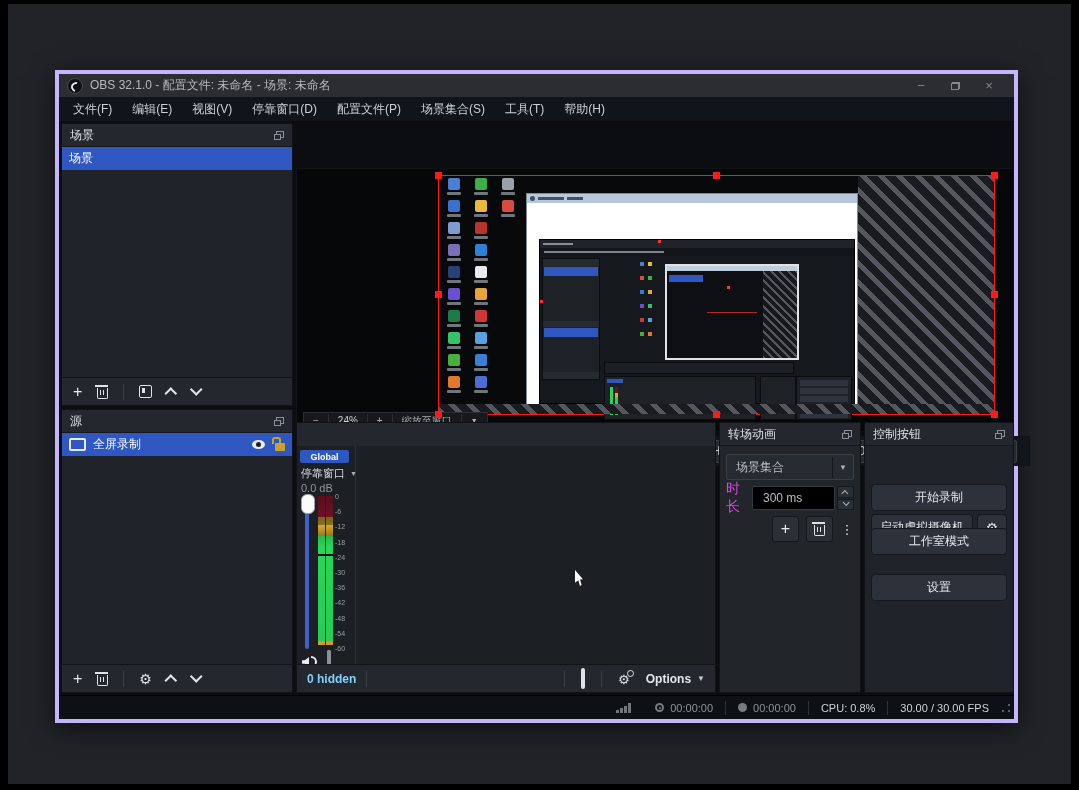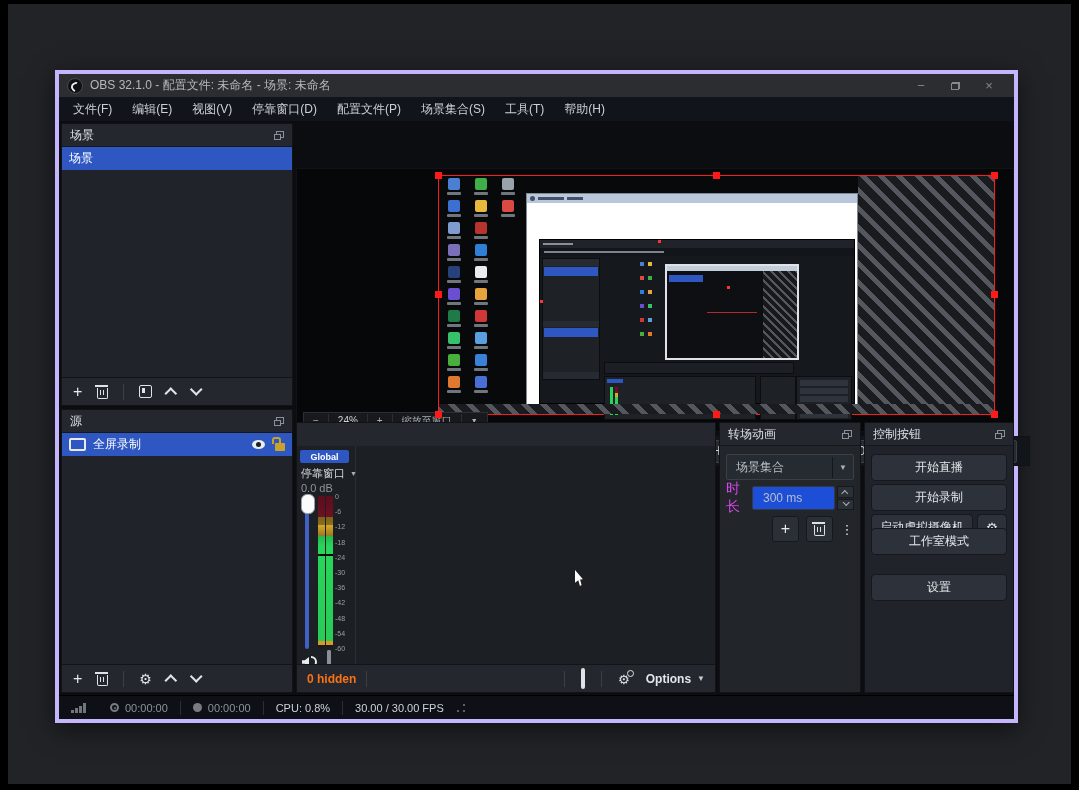--- a/index.html
+++ b/index.html
@@ -116,54 +116,54 @@
   .meter-scale{position:absolute;left:38px;top:47px;height:159px;display:flex;flex-direction:column;justify-content:space-between}
   .meter-scale span{font-size:7px;color:#9aa0a6;line-height:1}
   .icon-speaker{position:relative;width:7px;height:10px;background:#e9ecef;clip-path:polygon(0 32%,40% 32%,100% 0,100% 100%,40% 68%,0 68%)}
   .speaker-wave{width:4px;height:8px;border:2px solid #e9ecef;border-left:none;border-radius:0 8px 8px 0;margin-left:2px}
   .icon-headphones{width:11px;height:8px;border:2px solid #8a9097;border-bottom:none;border-radius:6px 6px 0 0;position:relative;margin-top:5px}
   .icon-headphones::before{content:"";position:absolute;left:-2px;bottom:-3px;width:3px;height:5px;background:#8a9097;border-radius:1px}
   .icon-headphones::after{content:"";position:absolute;right:-2px;bottom:-3px;width:3px;height:5px;background:#8a9097;border-radius:1px}
 
   .mixer-bottom{position:absolute;left:0;right:0;bottom:0;height:27px;background:#24272d;border-top:1px solid #121418;
                 display:flex;align-items:center;padding:0 10px;gap:10px}
-  .hidden-label{font-size:12px;font-weight:bold;color:#f97316}
+  .hidden-label{font-size:12px;font-weight:bold;color:#7dd3fc}
   .icon-rows{width:15px;height:11px;border:2px solid #dfe3e7;border-radius:2px;position:relative}
   .icon-rows::after{content:"";position:absolute;left:0;right:0;top:3px;height:2px;background:#dfe3e7}
   .gear-double{position:relative;font-size:13px;color:#dfe3e7;line-height:13px}
   .gear-double::after{content:"";position:absolute;right:-4px;top:-2px;width:5px;height:5px;border:1.5px solid #dfe3e7;border-radius:50%}
   .options-btn{display:flex;align-items:center;gap:6px;font-size:12px;font-weight:bold;color:#e2e6ea}
   .options-btn .arr{font-size:8px;color:#c4cad0}
 
   
   .tr-body{position:absolute;left:0;top:23px;right:0;bottom:0;background:#222529}
   .tr-drop{position:absolute;left:6px;top:8px;right:6px;height:24px}
   .tr-drop .dropdown{height:24px}
   .tr-row{position:absolute;left:6px;top:40px;right:6px;height:24px;display:flex;align-items:center}
   .tr-label{font-size:14px;color:#d946ef;width:26px}
-  .spinbox{flex:1;height:24px;background:#1d4ed8;border:1px solid #343a42;border-radius:2px;display:flex;align-items:center;
+  .spinbox{flex:1;height:24px;background:#000000;border:1px solid #343a42;border-radius:2px;display:flex;align-items:center;
            font-size:12px;color:#b9bfc6;padding-left:10px;box-sizing:border-box}
   .spin-arrows{width:17px;height:24px;margin-left:2px;display:flex;flex-direction:column;gap:1px}
   .spin-arrows div{flex:1;background:#2b3037;border:1px solid #15181c;display:flex;align-items:center;justify-content:center}
   .spin-arrows .chev{width:4px;height:4px;border-width:1.5px;border-color:#aab0b6}
   .tr-btns{position:absolute;right:6px;top:70px;display:flex;align-items:center;gap:7px}
   .sq-btn{width:25px;height:24px;background:#2b3037;border:1px solid #15181c;border-radius:3px;
           display:flex;align-items:center;justify-content:center}
   .dots-btn{width:14px;height:24px;display:flex;align-items:center;justify-content:center;color:#dfe3e7;font-size:13px}
 
   
   .ctl-body{position:absolute;left:0;top:23px;right:0;bottom:0;background:#202329}
   .ctl-btn{position:absolute;left:6px;right:6px;height:25px;background:#2d323a;border:1px solid #15181c;border-radius:4px;
            color:#e4e7eb;font-size:12px;display:flex;align-items:center;justify-content:center;white-space:nowrap}
   .ctl-gear{position:absolute;right:6px;width:28px;height:25px;background:#2d323a;border:1px solid #15181c;border-radius:4px;
             display:flex;align-items:center;justify-content:center}
 
   
   .statusbar{position:absolute;left:0;bottom:0;right:0;height:23px;background:#0d1014;border-top:1px solid #000;
-             display:flex;align-items:center;justify-content:flex-start;font-size:11px;color:#8d939a}
+             display:flex;align-items:center;justify-content:flex-end;font-size:11px;color:#8d939a}
   .sb-group{display:flex;align-items:center;gap:6px;padding:0 12px;white-space:nowrap}
   .sb-sep{width:1px;height:14px;background:#2b3036}
   .sb-bright{color:#ced3d9}
   .signal{display:flex;align-items:flex-end;gap:1px;height:10px}
   .signal i{display:block;width:3px;background:#70767c}
   .rec-dot{width:9px;height:9px;border-radius:50%;background:#787c81}
   .stream-ico{width:9px;height:9px;border-radius:50%;border:2px solid #787c81;position:relative;box-sizing:border-box}
   .stream-ico::after{content:"";position:absolute;left:1.5px;top:1.5px;width:2px;height:2px;border-radius:50%;background:#787c81}
   .grip{width:9px;height:9px;margin-right:4px;background:
         radial-gradient(circle 1.2px at 8px 2px,#5c6066 99%,transparent),
@@ -597,21 +597,20 @@
         </div>
       </div>
     </div>
 
     <div class="dock" style="left:805px;top:301px;width:148px;height:269px">
       <div class="dock-header">
         <span>控制按钮</span>
         <span class="icon-popout"></span>
       </div>
       <div class="ctl-body">
-        <div class="ctl-btn" style="top:8px">开始直播</div>
         <div class="ctl-btn" style="top:38px">开始录制</div>
         <div class="ctl-btn" style="top:68px;right:40px">启动虚拟摄像机</div>
         <div class="ctl-gear" style="top:68px">
           <span class="icon-gear-text">⚙</span>
         </div>
         <div class="ctl-btn" style="top:82px">工作室模式</div>
         <div class="ctl-btn" style="top:128px">设置</div>
       </div>
     </div>
 

